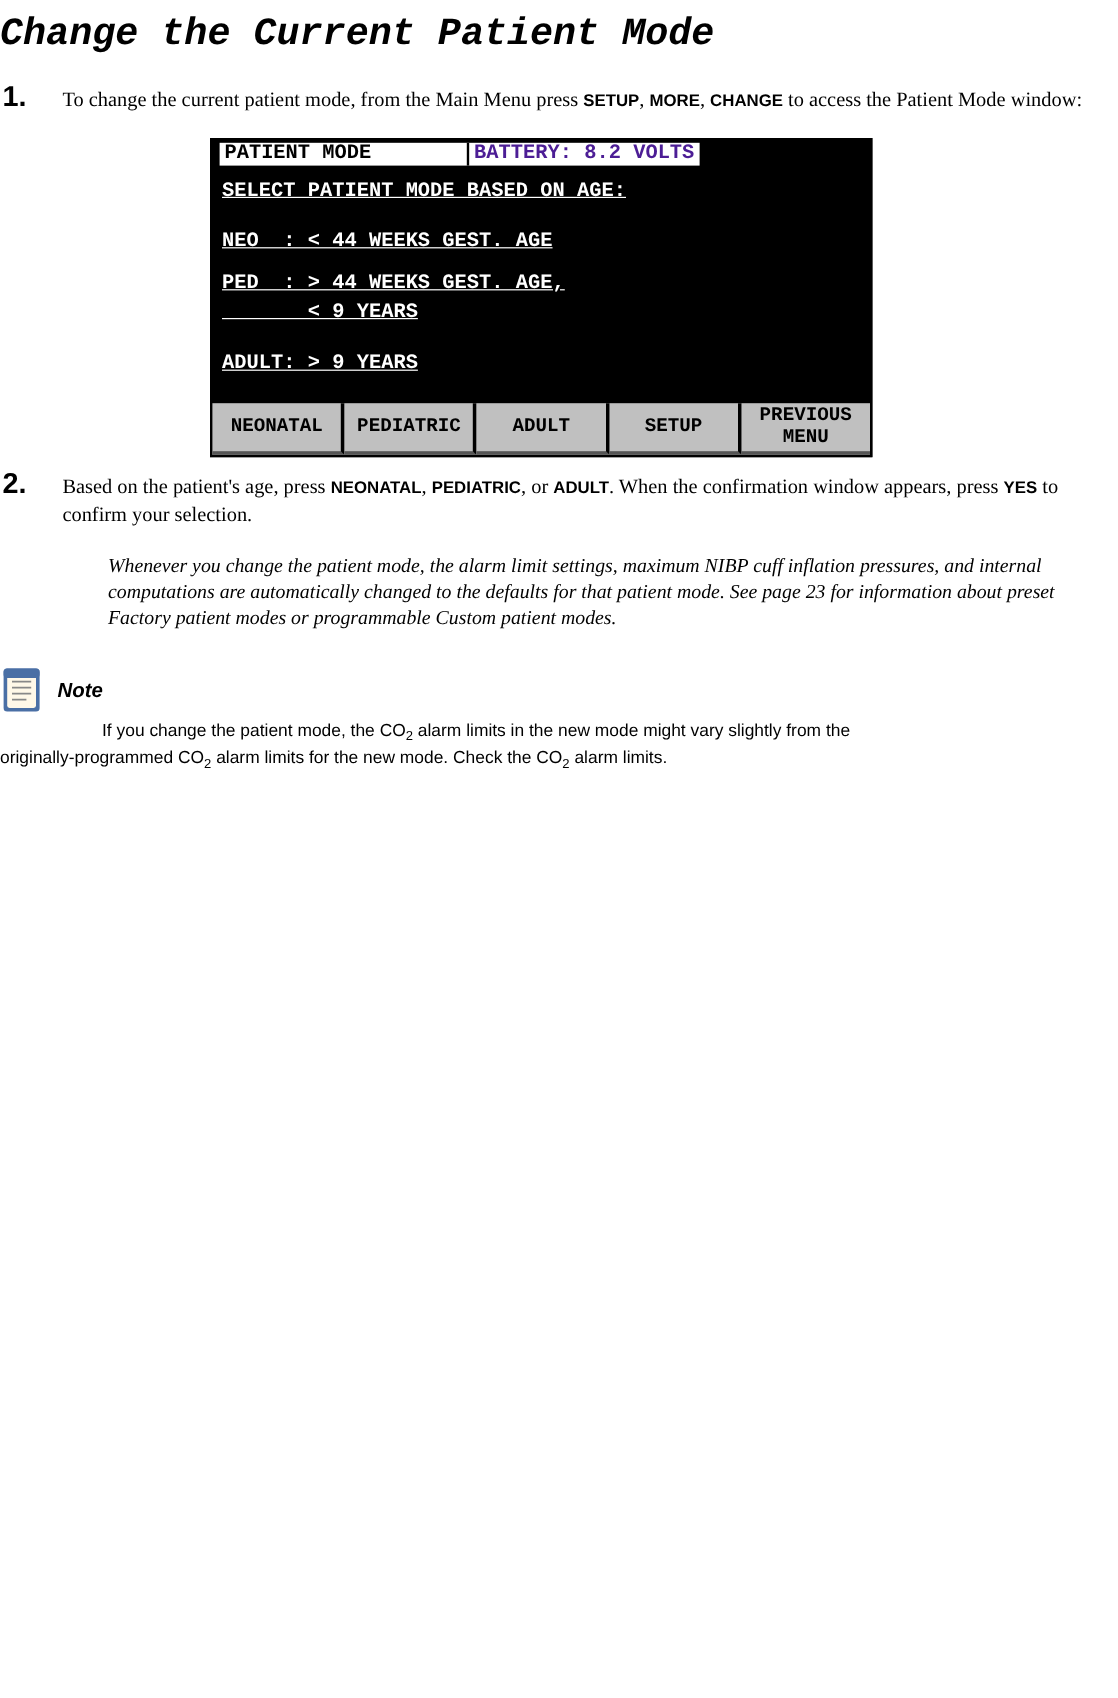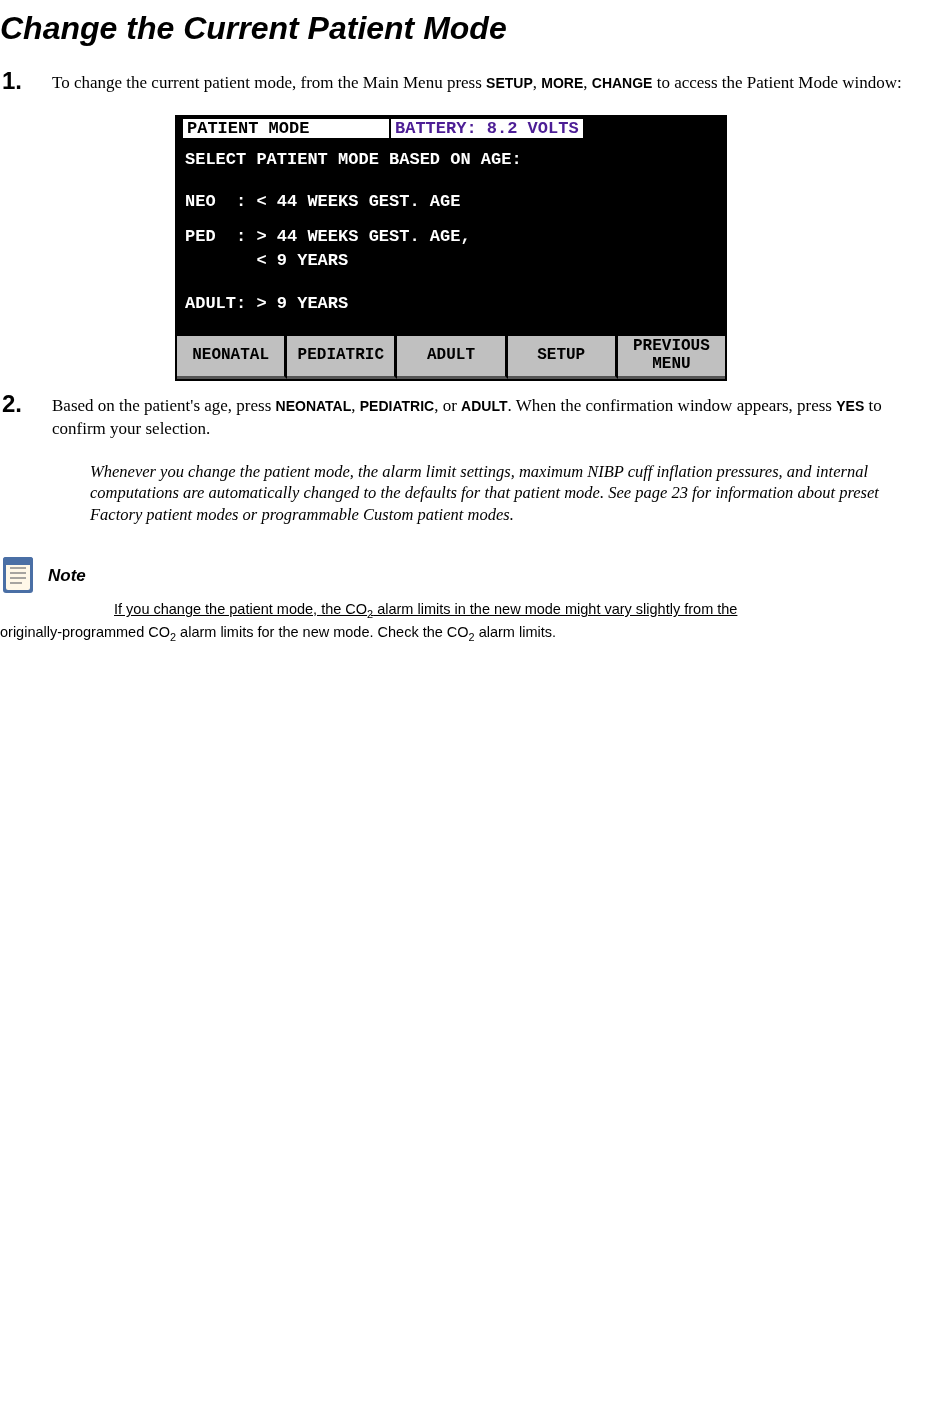--- a/index.html
+++ b/index.html
@@ -8,21 +8,21 @@
       font-family: Georgia, 'Times New Roman', serif;
       background: white;
       width: 932px;
     }
     .page {
       padding: 0 0 40px 0;
       position: relative;
       min-height: 1415px;
     }
     h1 {
-      font-family: Liberation Sans, sans-serif;
+      font-family: Liberation Mono, monospace;
       font-style: italic;
       font-weight: bold;
       font-size: 32px;
       margin: 10px 0 20px 0;
       font-stretch: condensed;
     }
     .step {
       display: flex;
       margin-bottom: 20px;
       padding: 0 2px;
@@ -75,20 +75,21 @@
       padding: 0 4px;
     }
     .screen-body {
       padding: 10px 8px 18px 8px;
       font-size: 17px;
       line-height: 1.2;
     }
     .screen-line {
       margin-bottom: 4px;
       white-space: pre;
+      text-decoration: underline;
     }
     .screen-gap {
       height: 18px;
     }
     .screen-buttons {
       display: flex;
       background: #000;
       padding: 0;
     }
     .screen-btn {
@@ -141,23 +142,22 @@
       font-weight: bold;
       font-size: 17px;
     }
     .note-text {
       font-family: Arial, sans-serif;
       font-size: 14.5px;
       line-height: 1.4;
       margin-left: 0px;
     }
     .note-text-indent {
-      padding-left: 114px;
+      padding-left: 85px;
       display: block;
-      text-decoration: underline;
     }
     sub {
       font-size: 0.75em;
       vertical-align: sub;
     }
   </style>
 </head>
 <body>
 
 <div class="page">

